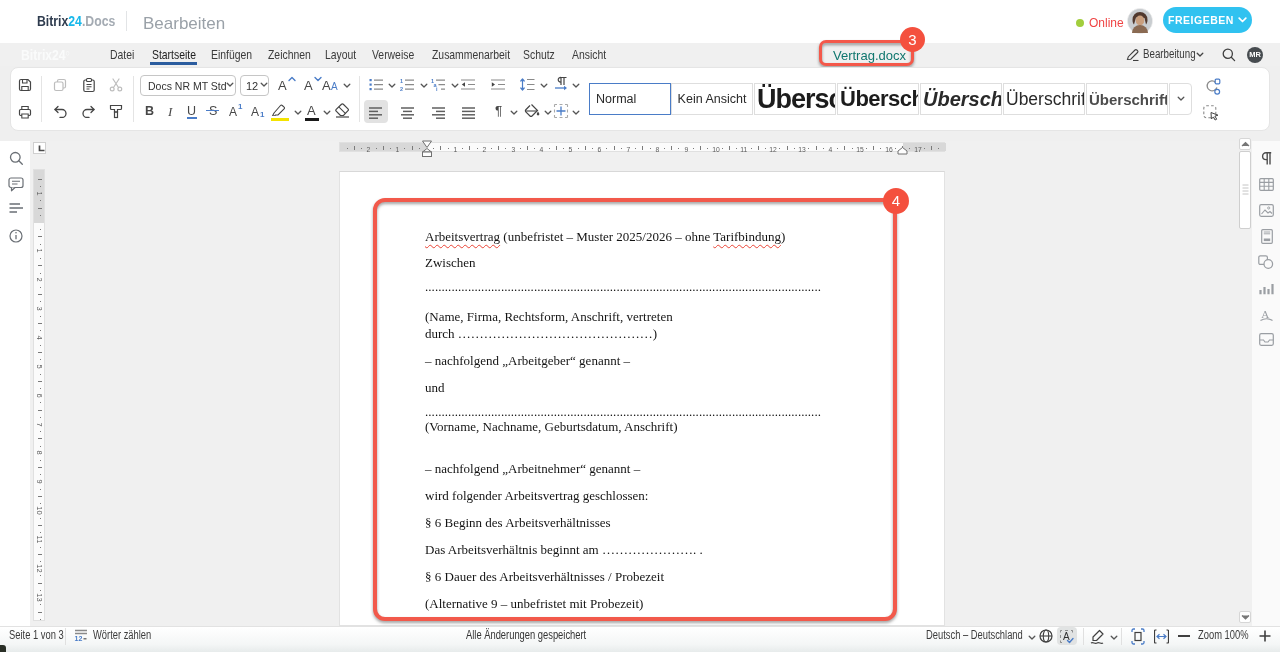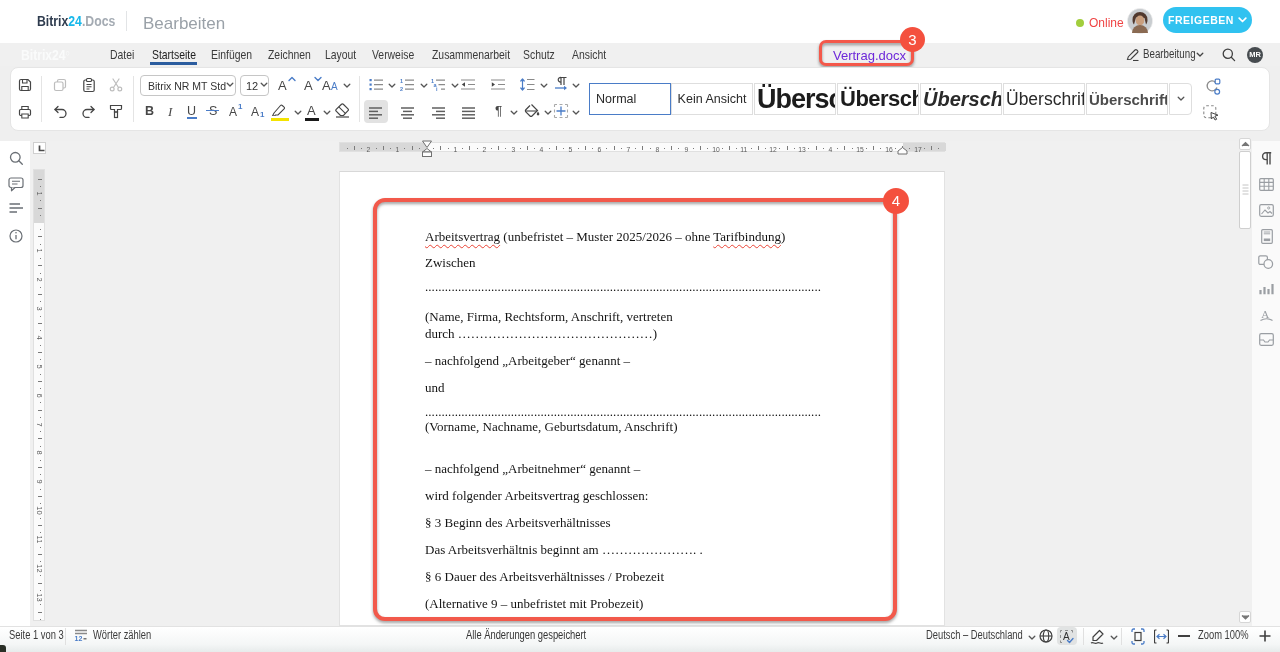--- a/index.html
+++ b/index.html
@@ -20,21 +20,21 @@
   #online-txt { position:absolute; left:1089px; top:16px; font-size:12px; color:#ef4444; }
   #avatar1 { position:absolute; left:1127px; top:8px; width:26px; height:26px; border-radius:50%; border:1px solid #ededed; overflow:hidden; background:#cfd3d6; }
   #freigeben { position:absolute; left:1163px; top:7px; width:89px; height:26px; border-radius:13px; background:#30c2f0; color:#fff; font-size:10.5px; font-weight:bold; letter-spacing:0.5px; text-align:center; line-height:26px; }
 
   
   #menurow { position:absolute; left:0; top:43px; width:1280px; height:23px; background:#f0f0f0; }
   .ghostlogo { position:absolute; left:21px; top:3px; font-size:15px; font-weight:bold; color:#fafbfb; transform:scaleX(0.81); transform-origin:0 50%; }
   .mi { position:absolute; top:4px; font-size:13px; color:#3b3b3b; transform:scaleX(0.8); transform-origin:0 50%; white-space:nowrap; }
   #startseite-line { position:absolute; left:150px; top:62px; width:47px; height:2.5px; background:#2c5d9f; }
   #vertrag-box { position:absolute; left:819px; top:40px; width:95px; height:26px; border:3.5px solid #f4584a; border-radius:7px; filter:drop-shadow(0 2px 1.5px rgba(70,70,70,0.55)); }
-  #vertrag-txt { position:absolute; left:833px; top:48px; font-size:13px; color:#6d28d9; }
+  #vertrag-txt { position:absolute; left:833px; top:48px; font-size:13px; color:#0f766e; }
   #badge3 { position:absolute; left:900px; top:27px; width:25px; height:25px; border-radius:50%; background:#f4503e; color:#fff; font-size:15px; text-align:center; line-height:25px; }
   #bearbeitung { position:absolute; left:1143px; top:47px; font-size:12.5px; color:#3b3b3b; transform:scaleX(0.78); transform-origin:0 50%; }
 
   
   #toolbar { position:absolute; left:10px; top:67px; width:1260px; height:64px; background:#ffffff; border:1px solid #e5e5e5; border-radius:8px; }
   .combo { position:absolute; background:#fff; border:1px solid #c6c6c6; border-radius:4px; font-size:11px; color:#333; white-space:nowrap; overflow:hidden; }
 
   
   #docarea { position:absolute; left:0; top:141px; width:1280px; height:485px; background:#f0f0f0; }
   #leftbar { position:absolute; left:0; top:141px; width:30px; height:485px; background:#ffffff; }
@@ -114,21 +114,21 @@
 <svg class="abs" style="left:81px;top:77px;" width="16" height="16" viewBox="0 0 16 16" fill="none">
       <rect x="2.8" y="3" width="10.4" height="11.5" rx="1.5" stroke="#454545" stroke-width="1.2"></rect>
 <rect x="5.5" y="1.5" width="5" height="3" rx="1" stroke="#454545" stroke-width="1.1" fill="#fff"></rect>
 <path d="M5.5 7.5 H10.5 M5.5 9.8 H10.5 M5.5 12 H8.5" stroke="#454545" stroke-width="1.1"></path>
     </svg>
 <svg class="abs" style="left:108px;top:77px;" width="16" height="16" viewBox="0 0 16 16" fill="none">
       <circle cx="4.2" cy="12" r="1.9" stroke="#bdbdbd" stroke-width="1.2"></circle>
 <circle cx="11.8" cy="12" r="1.9" stroke="#bdbdbd" stroke-width="1.2"></circle>
 <path d="M5.5 10.5 L11 2 M10.5 10.5 L5 2" stroke="#bdbdbd" stroke-width="1.2" stroke-linecap="round"></path>
     </svg>
-<div class="combo" style="left:140px; top:74.5px; width:96px; height:21px; line-height:20px; padding-left:7px; font-size:10.5px;">Bitrix NR MT Std</div>
+<div class="combo" style="left:140px; top:74.5px; width:96px; height:21px; line-height:20px; padding-left:7px; font-size:10.5px;">Docs NR MT Std</div>
 <svg class="abs" style="left:226px;top:82px;" width="8" height="6" viewBox="0 0 8 6" fill="none">
       <path d="M1.2 1.2 L4 4 L6.8 1.2" stroke="#555" stroke-width="1.3" stroke-linecap="round" stroke-linejoin="round"></path>
     </svg>
 <div class="combo" style="left:240px; top:74.5px; width:29px; height:21px; line-height:20px; padding-left:5px;">12</div>
 <svg class="abs" style="left:259.5px;top:82px;" width="8" height="6" viewBox="0 0 8 6" fill="none">
       <path d="M1.2 1.2 L4 4 L6.8 1.2" stroke="#555" stroke-width="1.3" stroke-linecap="round" stroke-linejoin="round"></path>
     </svg>
 <div class="abs" style="left:278px; top:77.5px; font-size:13px; color:#474747;">A</div>
 <svg class="abs" style="left:288px;top:76px;" width="8" height="6" viewBox="0 0 8 6" fill="none">
       <path d="M1 4.5 L4 1.5 L7 4.5" stroke="#4a7cc7" stroke-width="1.4" stroke-linecap="round" stroke-linejoin="round"></path>
@@ -456,21 +456,21 @@
 <div class="dt" style="top:228px;"><span class="sq">Arbeitsvertrag</span> (unbefristet – Muster 2025/2026 – ohne <span class="sq">Tarifbindung</span>)</div>
 <div class="dt" style="top:254px;">Zwischen</div>
 <div class="dt" style="top:278px; letter-spacing:0.05px;">........................................................................................................................</div>
 <div class="dt" style="top:308px;">(Name, Firma, Rechtsform, Anschrift, vertreten<br>durch ………………………………………)</div>
 <div class="dt" style="top:352px;">– nachfolgend „Arbeitgeber“ genannt –</div>
 <div class="dt" style="top:379px;">und</div>
 <div class="dt" style="top:403px; letter-spacing:0.05px;">........................................................................................................................</div>
 <div class="dt" style="top:418px;">(Vorname, Nachname, Geburtsdatum, Anschrift)</div>
 <div class="dt" style="top:460px;">– nachfolgend „Arbeitnehmer“ genannt –</div>
 <div class="dt" style="top:487px;">wird folgender Arbeitsvertrag geschlossen:</div>
-<div class="dt" style="top:514px;">§ 3 Beginn des Arbeitsverhältnisses</div>
+<div class="dt" style="top:514px;">§ 6 Beginn des Arbeitsverhältnisses</div>
 <div class="dt" style="top:541px;">Das Arbeitsverhältnis beginnt am …………………. .</div>
 <div class="dt" style="top:568px;">§ 6 Dauer des Arbeitsverhältnisses / Probezeit</div>
 <div class="dt" style="top:595px;">(Alternative 9 – unbefristet mit Probezeit)</div>
 </div>
 
 <div id="redrect"></div>
 <div id="badge4">4</div>
 
 <div id="sbup"></div>
 <div id="sbthumb"></div>

